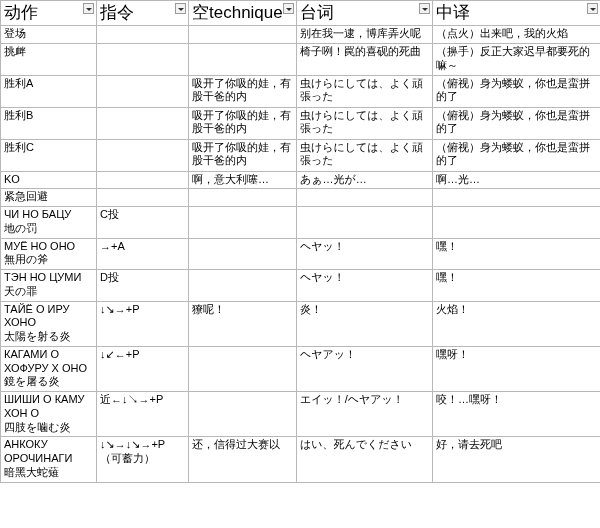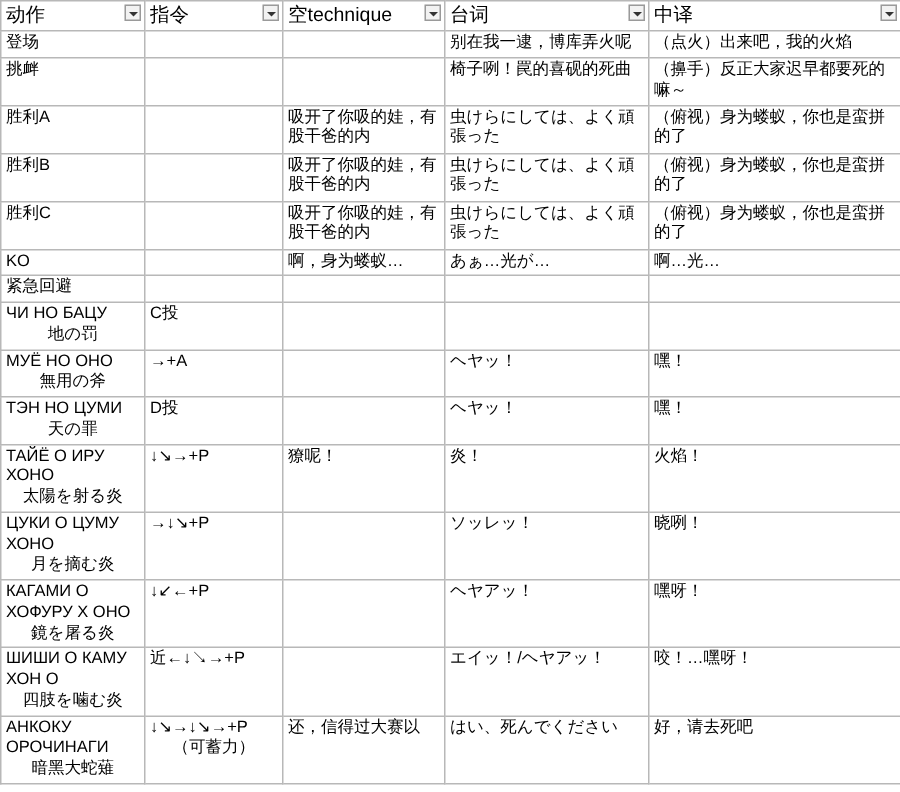--- a/index.html
+++ b/index.html
@@ -26,21 +26,21 @@
     padding: 1px 3px 2px 3px;
     font-weight: normal;
     line-height: 1.25;
     word-wrap: break-word;
     overflow-wrap: break-word;
   }
   thead th {
     background: #ffffff;
     border-bottom: 2px solid #555555;
     font-weight: bold;
-    font-size: 13px;
+    font-size: 17px;
     padding-right: 14px;
     position: relative;
     text-align: left;
     height: 15px;
   }
   .filter-btn {
     position: absolute;
     right: 2px;
     top: 2px;
     width: 11px;
@@ -59,21 +59,21 @@
     border-left: 3px solid transparent;
     border-right: 3px solid transparent;
     border-top: 3px solid #333333;
   }
   col.c0 { width: 96px; }
   col.c1 { width: 92px; }
   col.c2 { width: 108px; }
   col.c3 { width: 136px; }
   col.c4 { width: 168px; }
   .cell-line { display: block; }
-  .cell-sub { display: block; text-align: center; }
+  .cell-sub { display: block; }
   td.tall { height: 28px; }
 </style>
 </head>
 <body>
 
 <table class="grid">
   <colgroup>
     <col class="c0">
       <col class="c1">
       <col class="c2">
@@ -191,21 +191,21 @@
         </td>
     </tr>
     <tr>
       <td>
           <span class="cell-line">KO</span>
         </td>
       <td>
           <span class="cell-line"></span>
         </td>
       <td>
-          <span class="cell-line">啊，身为蝼蚁…</span>
+          <span class="cell-line">啊，意大利噻…</span>
         </td>
       <td>
           <span class="cell-line">あぁ…光が…</span>
         </td>
       <td>
           <span class="cell-line">啊…光…</span>
         </td>
     </tr>
     <tr>
       <td>
@@ -287,38 +287,20 @@
           <span class="cell-line">↓↘→+P</span>
         </td>
       <td>
           <span class="cell-line">獠呢！</span>
         </td>
       <td>
           <span class="cell-line">炎！</span>
         </td>
       <td>
           <span class="cell-line">火焰！</span>
-        </td>
-    </tr>
-    <tr>
-      <td>
-        <span class="cell-line">ЦУКИ О ЦУМУ ХОНО</span>
-        <span class="cell-sub">月を摘む炎</span>
-      </td>
-      <td>
-          <span class="cell-line">→↓↘+P</span>
-        </td>
-      <td>
-          <span class="cell-line"></span>
-        </td>
-      <td>
-          <span class="cell-line">ソッレッ！</span>
-        </td>
-      <td>
-          <span class="cell-line">晓咧！</span>
         </td>
     </tr>
     <tr>
       <td>
         <span class="cell-line">КАГАМИ О ХОФУРУ Х ОНО</span>
         <span class="cell-sub">鏡を屠る炎</span>
       </td>
       <td>
           <span class="cell-line">↓↙←+P</span>
         </td>

